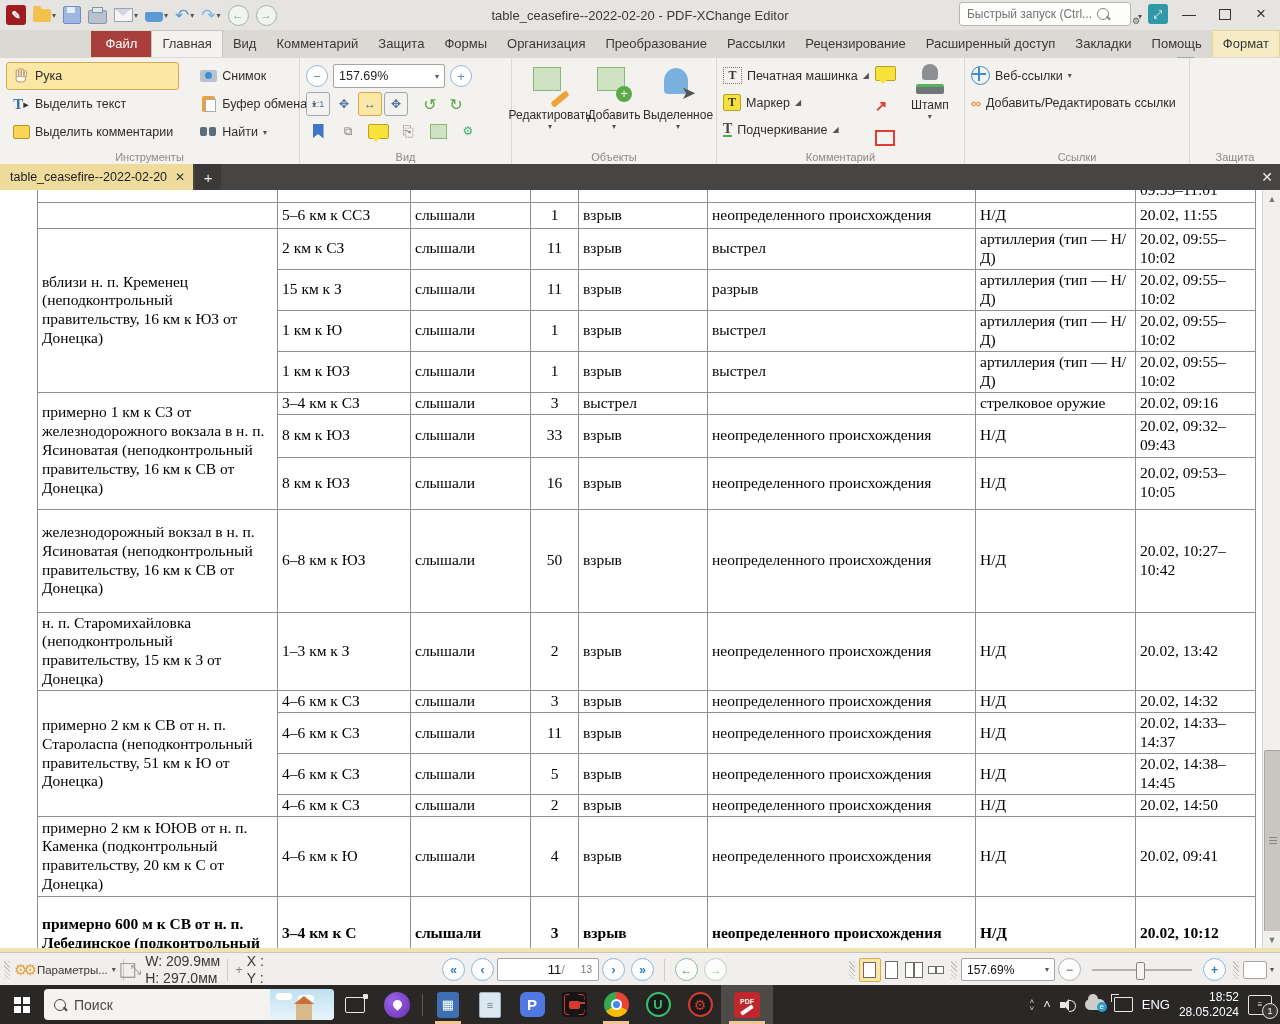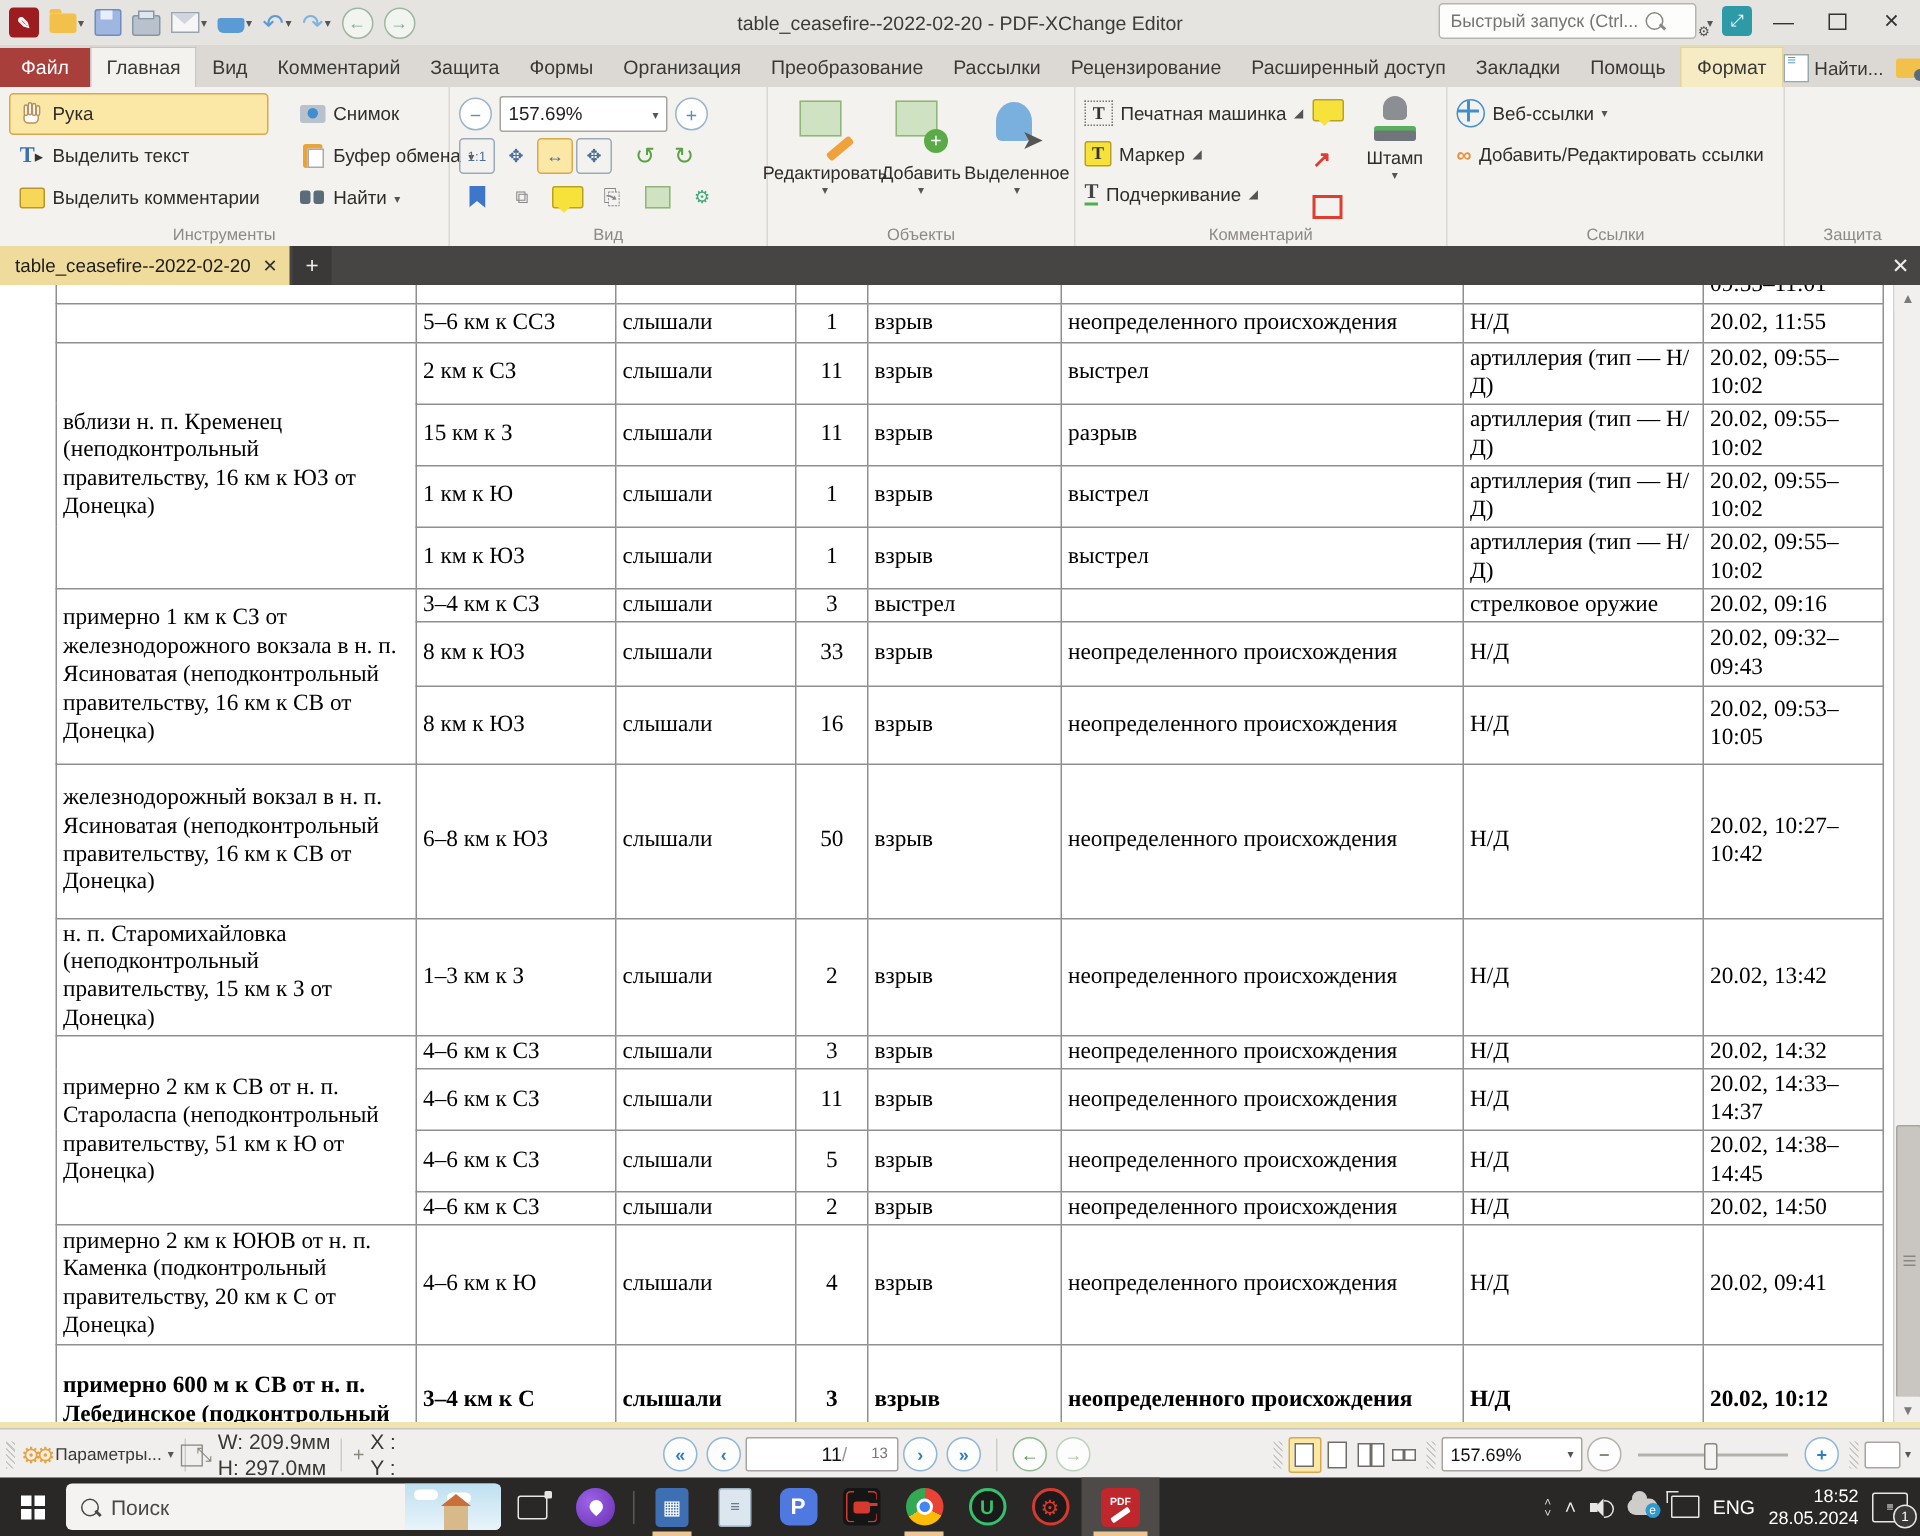--- a/index.html
+++ b/index.html
@@ -29,21 +29,21 @@
   .qlaunch{width:160px;height:22px;background:#fdfdfc;border:1px solid #b8b5b0;border-radius:3px;display:flex;align-items:center;padding:0 5px;color:#8a8781;font-size:12px;}
   .qlaunch input{border:none;outline:none;width:128px;font-size:12px;color:#8a8781;background:transparent;font-family:"Liberation Sans",sans-serif;}
   .mag{width:10px;height:10px;border:1.6px solid #8a8781;border-radius:50%;position:relative;flex:0 0 auto;}
   .mag:after{content:"";position:absolute;left:8px;top:8px;width:5px;height:1.6px;background:#8a8781;transform:rotate(45deg);}
   .palette{width:18px;height:18px;background:linear-gradient(135deg,#7bb3e0 50%,#8fce6f 50%);border-radius:3px;position:relative;}
   .palette:after{content:"⚙";position:absolute;right:-3px;bottom:-4px;font-size:9px;color:#555;}
   .fullscr{width:20px;height:20px;background:#2e9aa8;border-radius:3px;color:#fff;font-size:11px;display:flex;align-items:center;justify-content:center;}
   .winbtn{width:30px;height:24px;display:flex;align-items:center;justify-content:center;font-size:14px;color:#333;}
   .restore-box{width:10px;height:9px;border:1.4px solid #333;position:relative;}
   
-  .ribbontabs{left:0;top:30px;width:1280px;height:28px;background:#dcd9d5;display:flex;align-items:flex-end;}
+  .ribbontabs{left:0;top:30px;width:1280px;height:28px;background:#dcd9d5;display:flex;align-items:flex-end;flex-direction:column;}
   .rtab{padding:5px 10px 6px;font-size:13px;color:#3a3835;white-space:nowrap;cursor:default;}
   .rtab.file{background:#a93f3a;color:#fff;padding:5px 14px 6px;}
   .rtab.active{background:#f4f2ef;border:1px solid #c9c6c1;border-bottom:none;}
   .rtab.format{background:#f5ecc6;border:1px solid #e2d49a;border-bottom:none;}
   .rtabs-right{margin-left:auto;display:flex;align-items:center;gap:8px;padding-right:10px;padding-bottom:3px;}
   .find-doc{width:15px;height:17px;background:#fff;border:1px solid #9aa;position:relative;}
   .find-doc:after{content:"≡";position:absolute;left:2px;top:-2px;font-size:10px;color:#5b9bd5;}
   .find-label{font-size:12.5px;color:#3a3835;}
   .binofolder{width:18px;height:13px;background:#f2c14b;border-radius:2px;position:relative;}
   .binofolder:after{content:"";position:absolute;right:-2px;bottom:-2px;width:8px;height:8px;background:#5a6b7a;border-radius:50%;}

